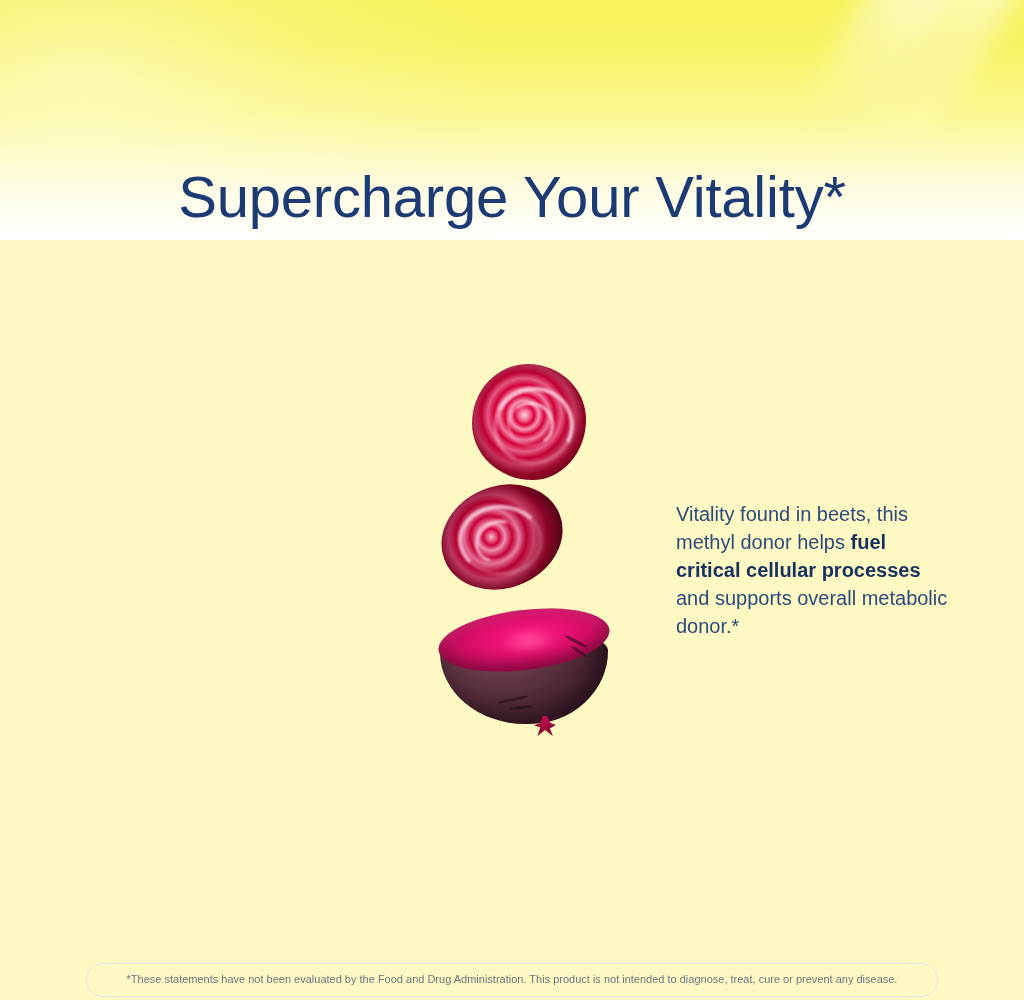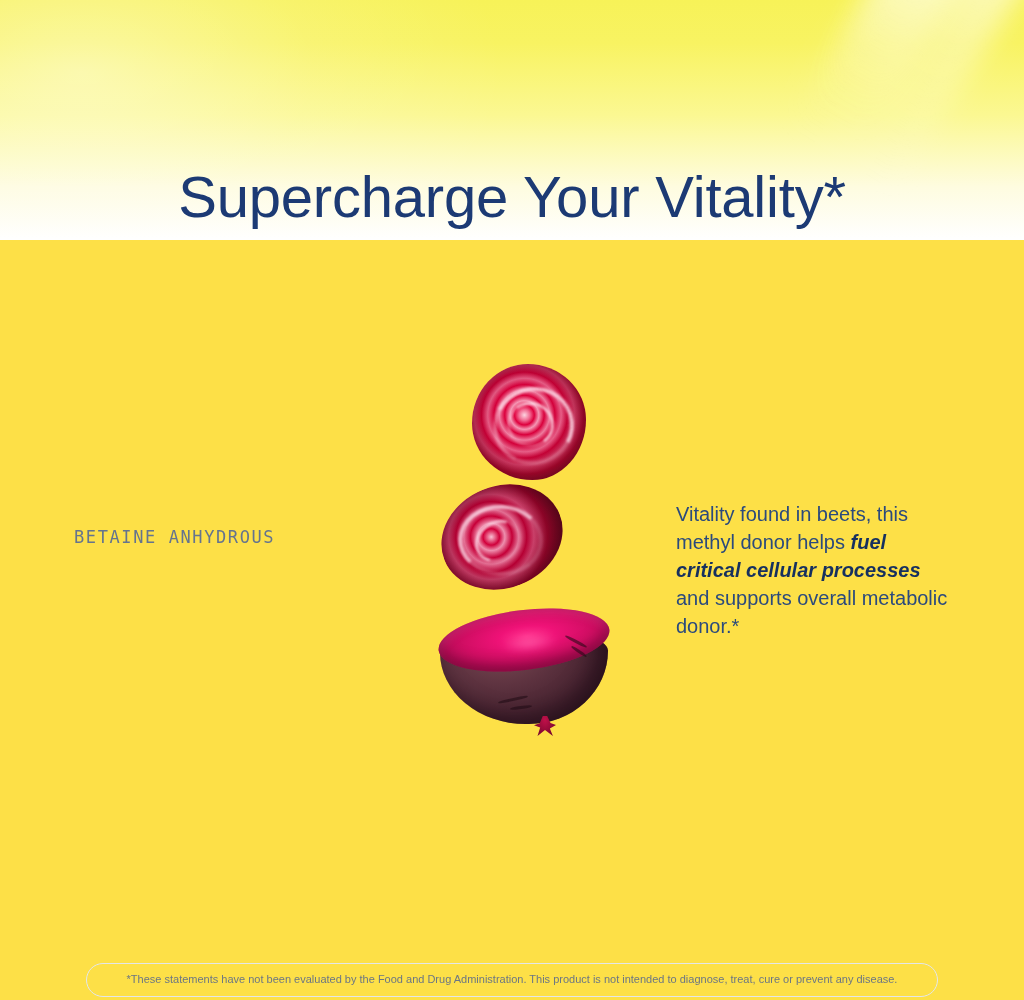--- a/index.html
+++ b/index.html
@@ -9,21 +9,21 @@
     background: #ffffff;
   }
   body {
     font-family: "Liberation Sans", sans-serif;
   }
 
   .page {
     position: relative;
     width: 1024px;
     height: 1000px;
-    background: #fde047;
+    background: #fef9c3;
     overflow: hidden;
   }
 
   
   .hero-gradient {
     position: absolute;
     left: 0;
     top: 0;
     width: 1024px;
     height: 240px;
@@ -119,21 +119,20 @@
     top: 500px;
     width: 272px;
     font-size: 20px;
     line-height: 28px;
     color: #2b4a7d;
     font-weight: 400;
   }
   .description .em {
     font-weight: 700;
     color: #16305f;
-    font-style: italic;
   }
 
   
   .beet-stack {
     position: absolute;
     left: 420px;
     top: 350px;
     width: 220px;
     height: 410px;
   }
@@ -326,21 +325,20 @@
 <div class="page">
 
   <div class="hero-gradient"></div>
   <div class="hero-gradient-side"></div>
   <div class="light-ray"></div>
   <div class="light-ray second"></div>
 
   <h1 class="headline">Supercharge Your Vitality*</h1>
 
   <div class="ingredient-block">
-    <p class="ingredient-sub">BETAINE ANHYDROUS</p>
   </div>
 
   <div class="beet-stack">
 
     <div class="beet beet-slice-top">
       <div class="ring-highlight"></div>
       <div class="ring-highlight inner"></div>
     </div>
 
     <div class="beet beet-slice-mid">

